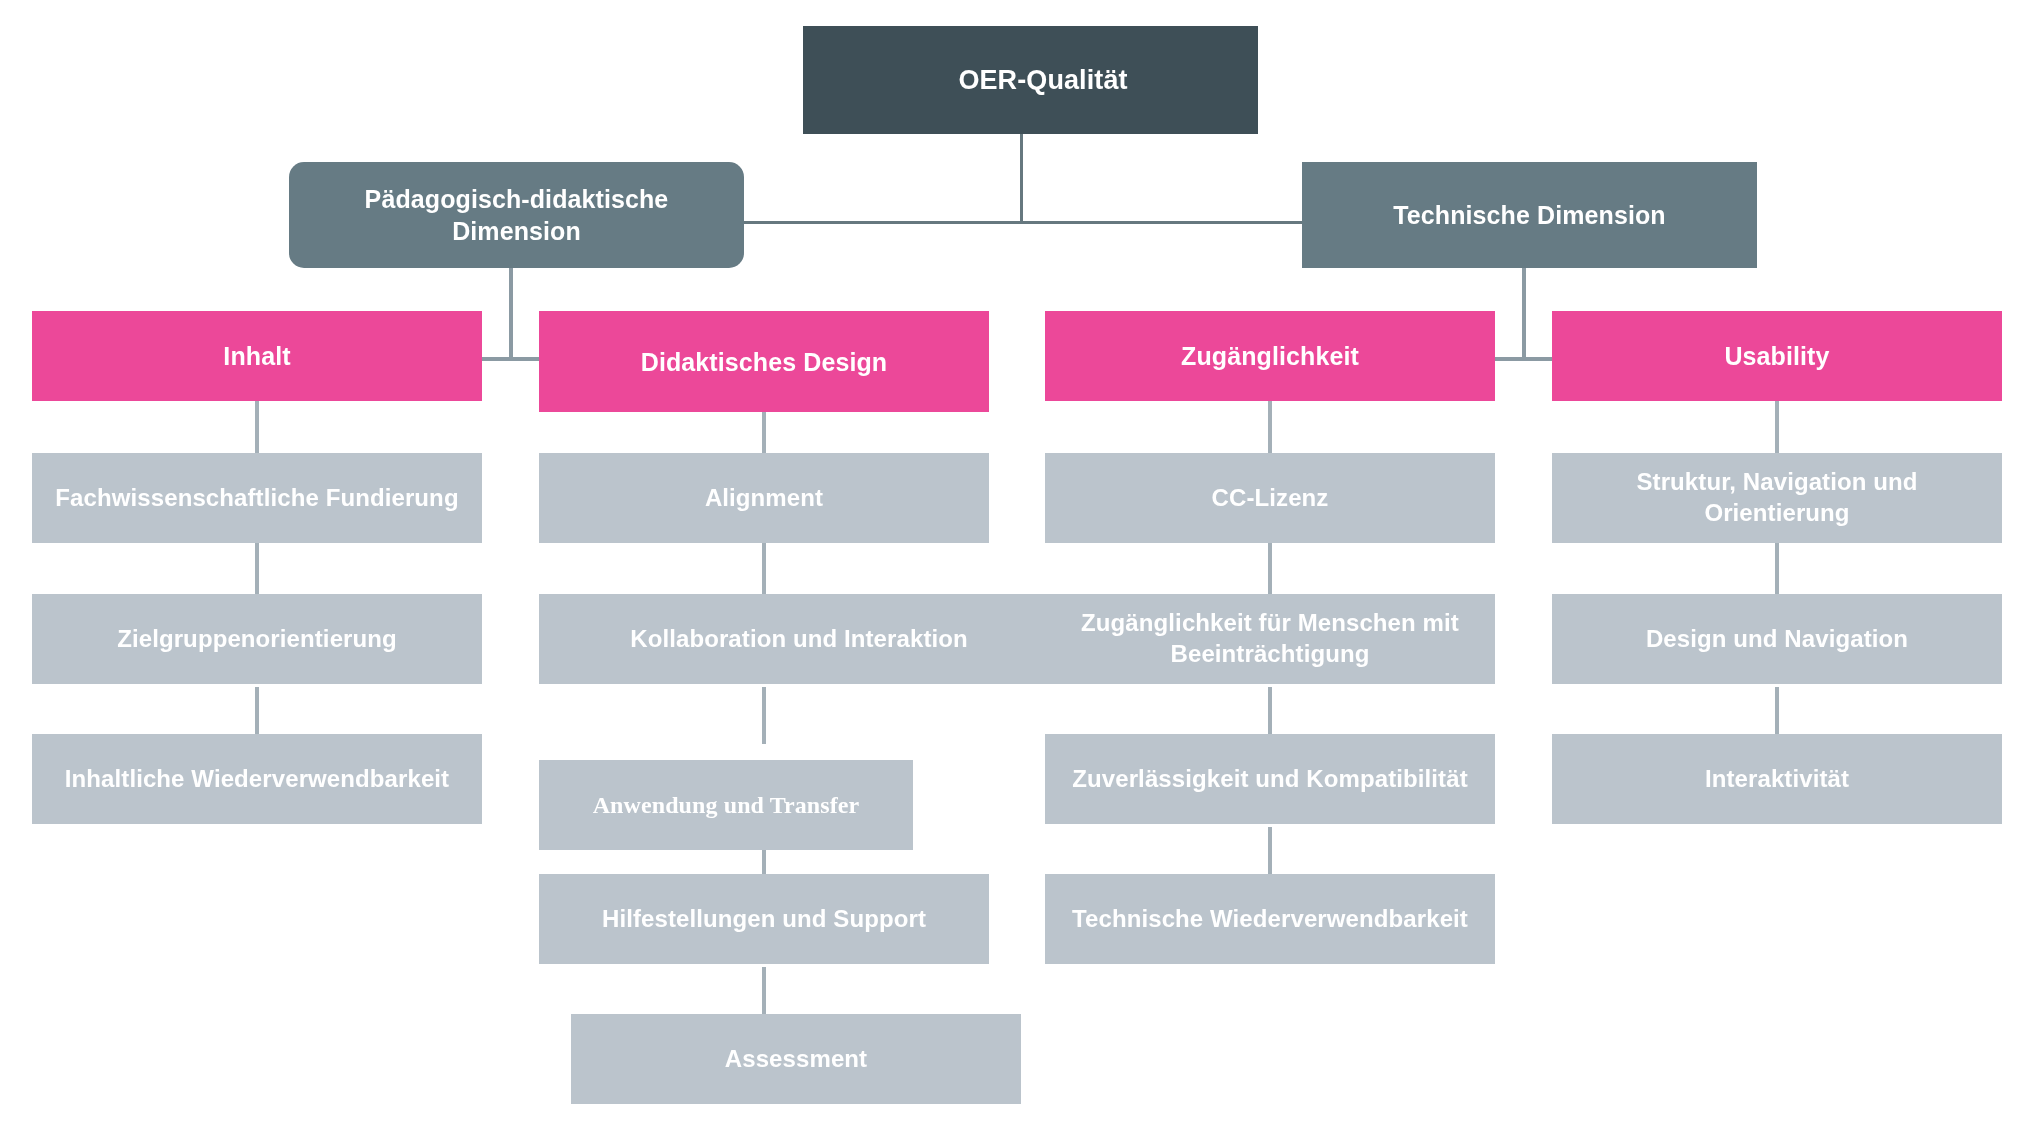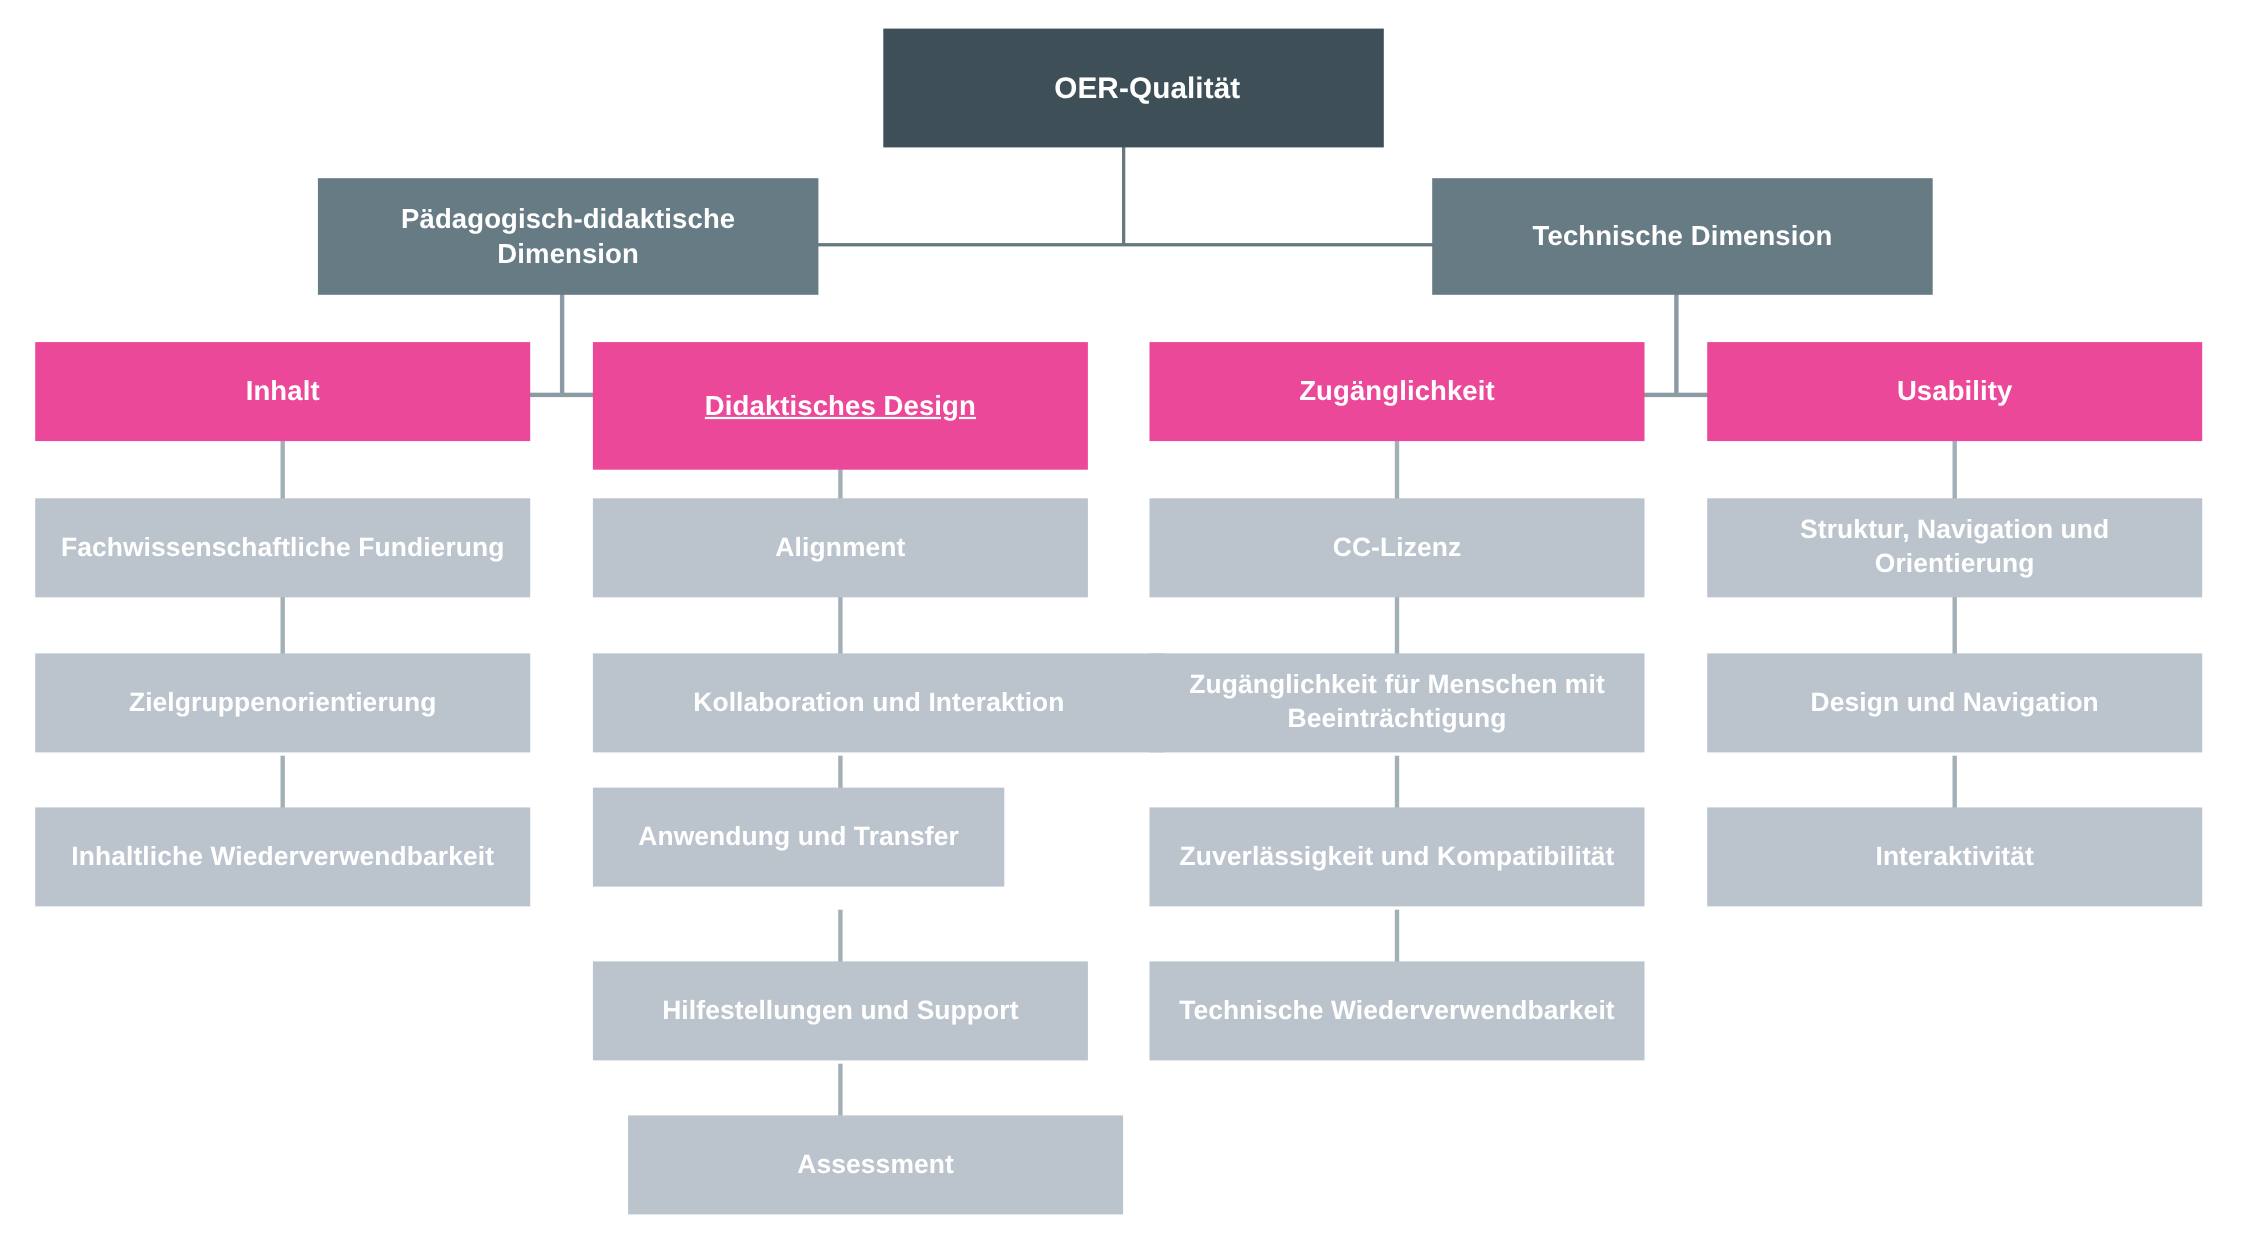--- a/index.html
+++ b/index.html
@@ -76,33 +76,33 @@
   <div class="conn light" style="left:1268px; top:827px; width:4px; height:57px;"></div>
 
   <div class="conn light" style="left:1775px; top:400px; width:4px; height:57px;"></div>
   <div class="conn light" style="left:1775px; top:540px; width:4px; height:57px;"></div>
   <div class="conn light" style="left:1775px; top:687px; width:4px; height:57px;"></div>
 
   <div class="node lvl0" style="left:803px; top:26px; width:455px; height:108px;">
     <span>OER-Qualität</span>
   </div>
 
-  <div class="node lvl1" style="left:289px; top:162px; width:455px; height:106px;">
+  <div class="node lvl1" style="left:289px; top:162px; width:455px; height:106px;border-radius:15px;">
     <span>Pädagogisch-didaktische Dimension</span>
   </div>
 
   <div class="node lvl1" style="left:1302px; top:162px; width:455px; height:106px;">
     <span>Technische Dimension</span>
   </div>
 
   <div class="node lvl2" style="left:32px; top:311px; width:450px; height:90px;">
     <span>Inhalt</span>
   </div>
 
-  <div class="node lvl2" style="left:539px; top:311px; width:450px; height:116px;text-decoration:underline;">
+  <div class="node lvl2" style="left:539px; top:311px; width:450px; height:101px;">
     <span>Didaktisches Design</span>
   </div>
 
   <div class="node lvl2" style="left:1045px; top:311px; width:450px; height:90px;">
     <span>Zugänglichkeit</span>
   </div>
 
   <div class="node lvl2" style="left:1552px; top:311px; width:450px; height:90px;">
     <span>Usability</span>
   </div>
@@ -116,21 +116,21 @@
   <div class="node lvl3" style="left:32px; top:734px; width:450px; height:90px;">
     <span>Inhaltliche Wiederverwendbarkeit</span>
   </div>
 
   <div class="node lvl3" style="left:539px; top:453px; width:450px; height:90px;">
     <span>Alignment</span>
   </div>
   <div class="node lvl3" style="left:539px; top:594px; width:520px; height:90px;">
     <span>Kollaboration und Interaktion</span>
   </div>
-  <div class="node lvl3" style="left:539px; top:716px; width:374px; height:90px;">
+  <div class="node lvl3" style="left:539px; top:760px; width:374px; height:90px;font-family:Liberation Serif, serif;">
     <span>Anwendung und Transfer</span>
   </div>
   <div class="node lvl3" style="left:539px; top:874px; width:450px; height:90px;">
     <span>Hilfestellungen und Support</span>
   </div>
   <div class="node lvl3" style="left:571px; top:1014px; width:450px; height:90px;">
     <span>Assessment</span>
   </div>
 
   <div class="node lvl3" style="left:1045px; top:453px; width:450px; height:90px;">

